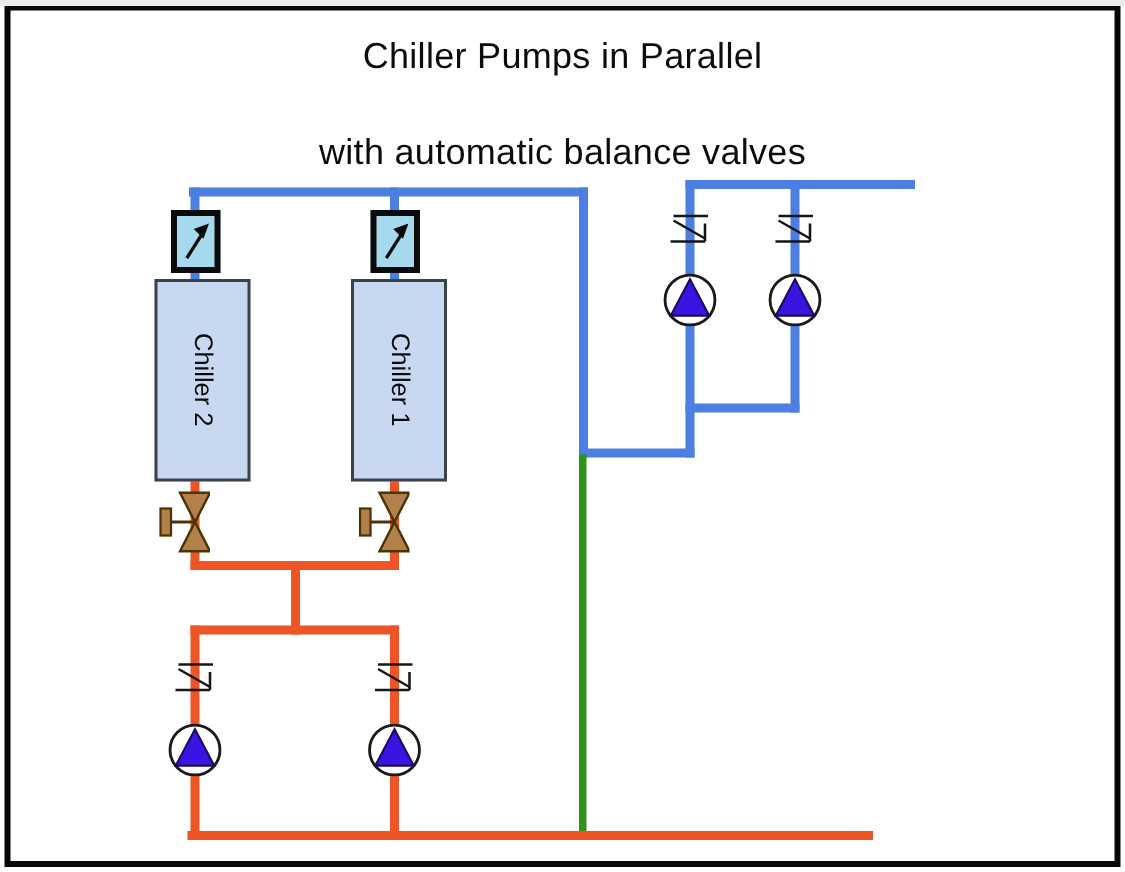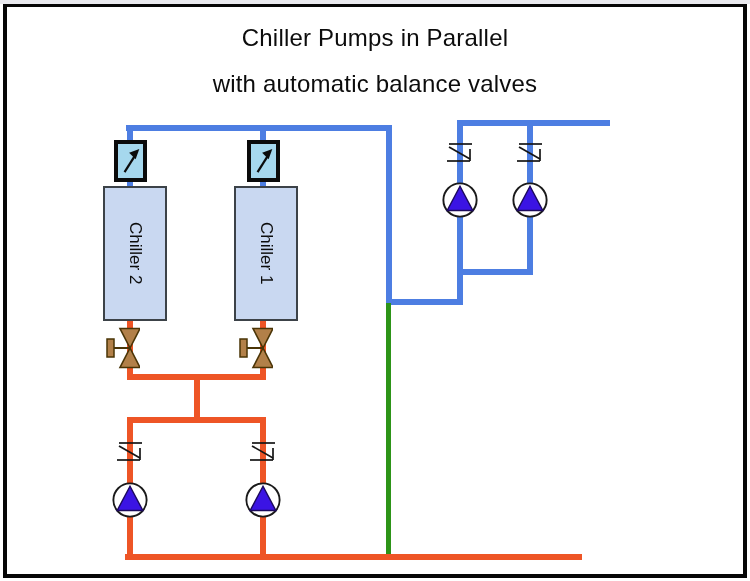--- a/index.html
+++ b/index.html
@@ -16,21 +16,21 @@
   html,body{margin:0;padding:0;background:#fff;}
   #canvas{
     position:relative;width:750px;height:581px;background:#ffffff;
     font-family:"Liberation Sans", sans-serif;overflow:hidden;
   }
   .frame{position:absolute;inset:3px;border:4px solid #060606;pointer-events:none;z-index:5;}
   .topstrip{position:absolute;left:0;top:0;width:750px;height:4px;background:#e9e9ee;z-index:6;}
   .title-line{position:absolute;left:0;width:750px;text-align:center;color:#0c0c0c;
     font-size:24px;letter-spacing:0.2px;z-index:4;}
   #title1{top:24px;}
-  #title2{top:70px;}
+  #title2{top:88px;}
   .pipe{position:absolute;z-index:1;}
   .pipe.blue{background:var(--supply-pipe);}
   .pipe.orange{background:var(--return-pipe);}
   .pipe.green{background:var(--common-pipe);}
   .chiller{
     position:absolute;width:60px;height:131px;background:var(--chiller-fill);
     border:2px solid #3c4248;z-index:2;display:flex;align-items:center;justify-content:center;
   }
   .chiller .label{
     writing-mode:vertical-rl;font-size:17px;color:#0c0c0c;white-space:nowrap;

